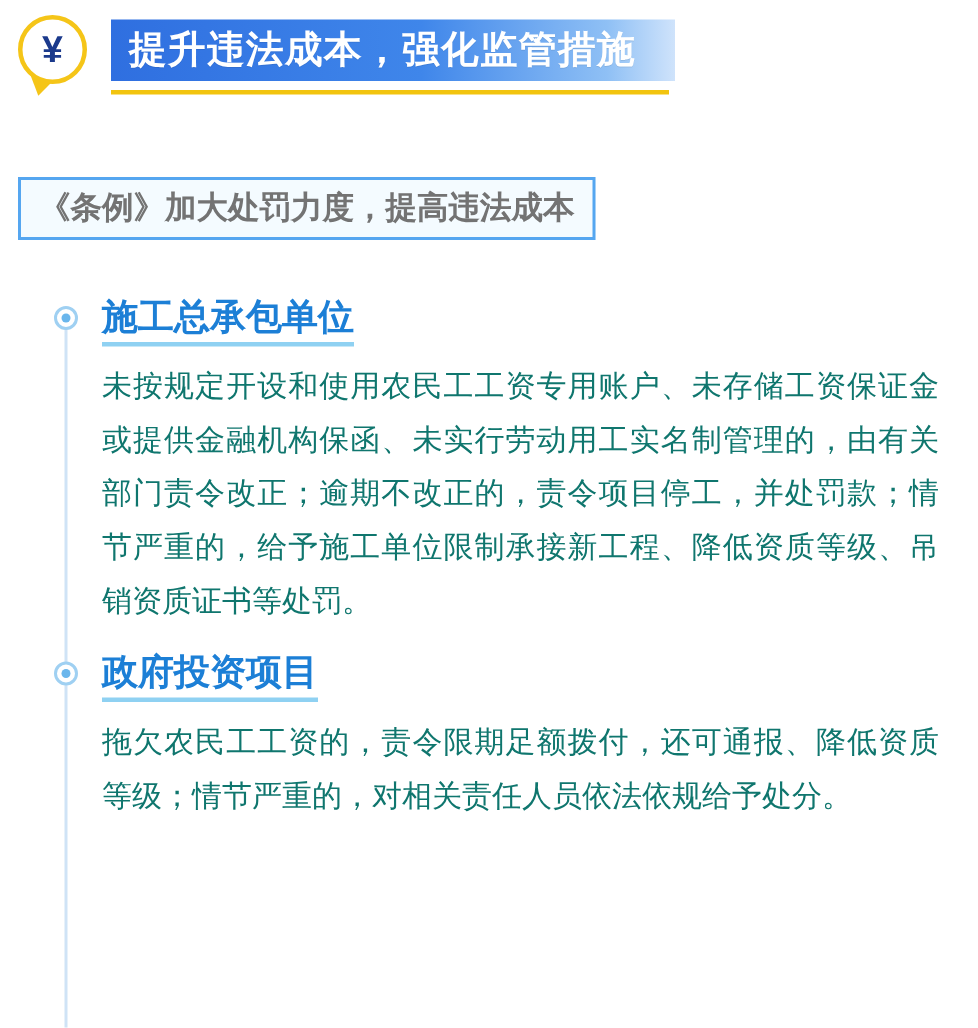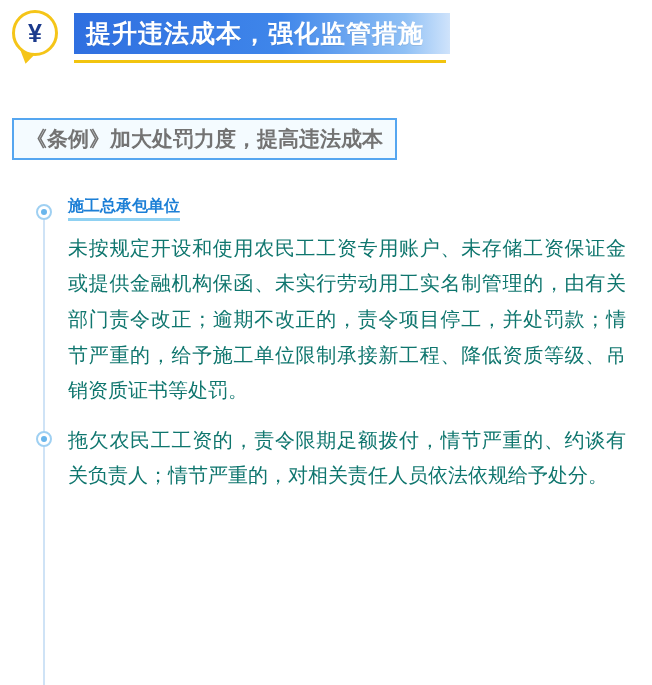--- a/index.html
+++ b/index.html
@@ -145,21 +145,21 @@
     content: "";
     position: absolute;
     left: 3px;
     top: 3px;
     width: 6px;
     height: 6px;
     border-radius: 50%;
     background: #6ab6ec;
   }
   .block-heading {
-    font-size: 16px;
+    font-size: 24px;
     font-weight: bold;
     color: #1c7fd6;
     display: inline-block;
     line-height: 1.3;
     border-bottom: 3px solid #8fd1f2;
     padding-bottom: 1px;
     margin: 0 0 10px 0;
   }
   .block-text {
     font-size: 20px;
@@ -193,15 +193,16 @@
   <div class="timeline"></div>
 
   <div class="block">
     <span class="bullet"></span>
     <div class="block-heading">施工总承包单位</div>
     <p class="block-text">未按规定开设和使用农民工工资专用账户、未存储工资保证金或提供金融机构保函、未实行劳动用工实名制管理的，由有关部门责令改正；逾期不改正的，责令项目停工，并处罚款；情节严重的，给予施工单位限制承接新工程、降低资质等级、吊销资质证书等处罚。</p>
   </div>
 
   <div class="block">
     <span class="bullet"></span>
-    <p class="block-text">拖欠农民工工资的，责令限期足额拨付，情节严重的、约谈有关负责人；情节严重的，对相关责任人员依法依规给予处分。</p>
+    <div class="block-heading">政府投资项目</div>
+    <p class="block-text">拖欠农民工工资的，责令限期足额拨付，还可通报、降低资质等级；情节严重的，对相关责任人员依法依规给予处分。</p>
   </div>
 </div>
 
 </body></html>

